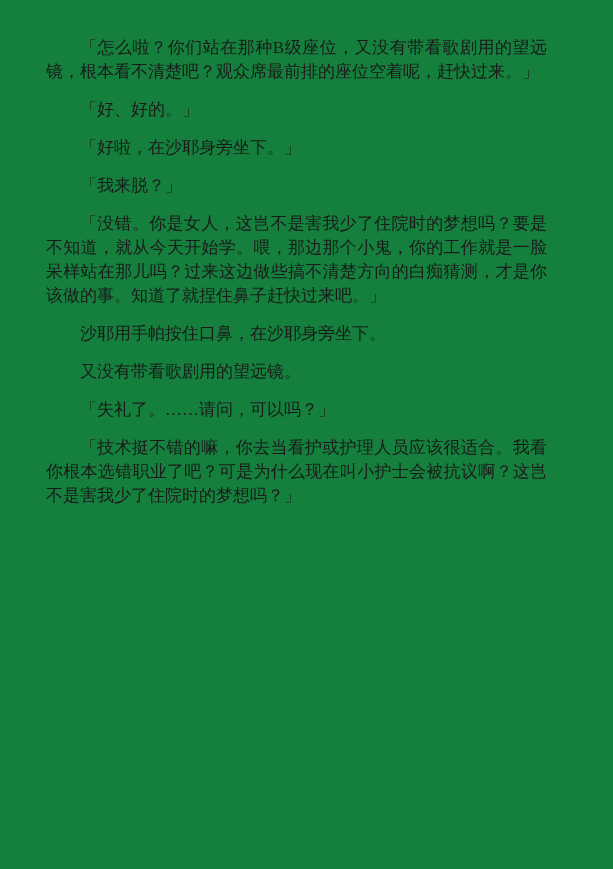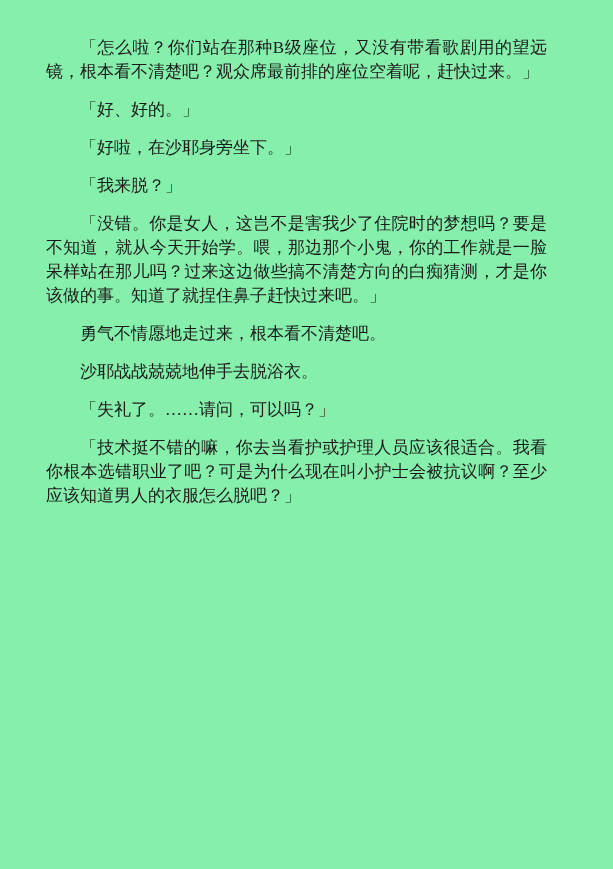--- a/index.html
+++ b/index.html
@@ -11,21 +11,21 @@
     width: 613px;
     height: 869px;
     overflow: hidden;
     font-family: "Liberation Serif", "DejaVu Serif", serif;
   }
   .page {
     box-sizing: border-box;
     width: 613px;
     height: 869px;
     padding: 36px 66px 20px 46px;
-    background: #86efac;
+    background: #15803d;
     color: #1a1a1a;
   }
   .page p {
     margin: 0 0 14px 0;
     font-size: 17px;
     line-height: 24px;
     text-indent: 2em;
     text-align: justify;
     letter-spacing: 0;
     word-break: break-all;
@@ -33,17 +33,17 @@
 </style>
 </head>
 <body>
 
 <div class="page">
   <p>「怎么啦？你们站在那种B级座位，又没有带看歌剧用的望远镜，根本看不清楚吧？观众席最前排的座位空着呢，赶快过来。」</p>
   <p>「好、好的。」</p>
   <p>「好啦，在沙耶身旁坐下。」</p>
   <p>「我来脱？」</p>
   <p>「没错。你是女人，这岂不是害我少了住院时的梦想吗？要是不知道，就从今天开始学。喂，那边那个小鬼，你的工作就是一脸呆样站在那儿吗？过来这边做些搞不清楚方向的白痴猜测，才是你该做的事。知道了就捏住鼻子赶快过来吧。」</p>
-  <p>勇气不情愿地走过来，根本看不清楚吧。</p>
-  <p>沙耶战战兢兢地伸手去脱浴衣。</p>
+  <p>沙耶用手帕按住口鼻，在沙耶身旁坐下。</p>
+  <p>又没有带看歌剧用的望远镜。</p>
   <p>「失礼了。……请问，可以吗？」</p>
-  <p>「技术挺不错的嘛，你去当看护或护理人员应该很适合。我看你根本选错职业了吧？可是为什么现在叫小护士会被抗议啊？至少应该知道男人的衣服怎么脱吧？」</p>
+  <p>「技术挺不错的嘛，你去当看护或护理人员应该很适合。我看你根本选错职业了吧？可是为什么现在叫小护士会被抗议啊？这岂不是害我少了住院时的梦想吗？」</p>
 </div>
 
 </body></html>

